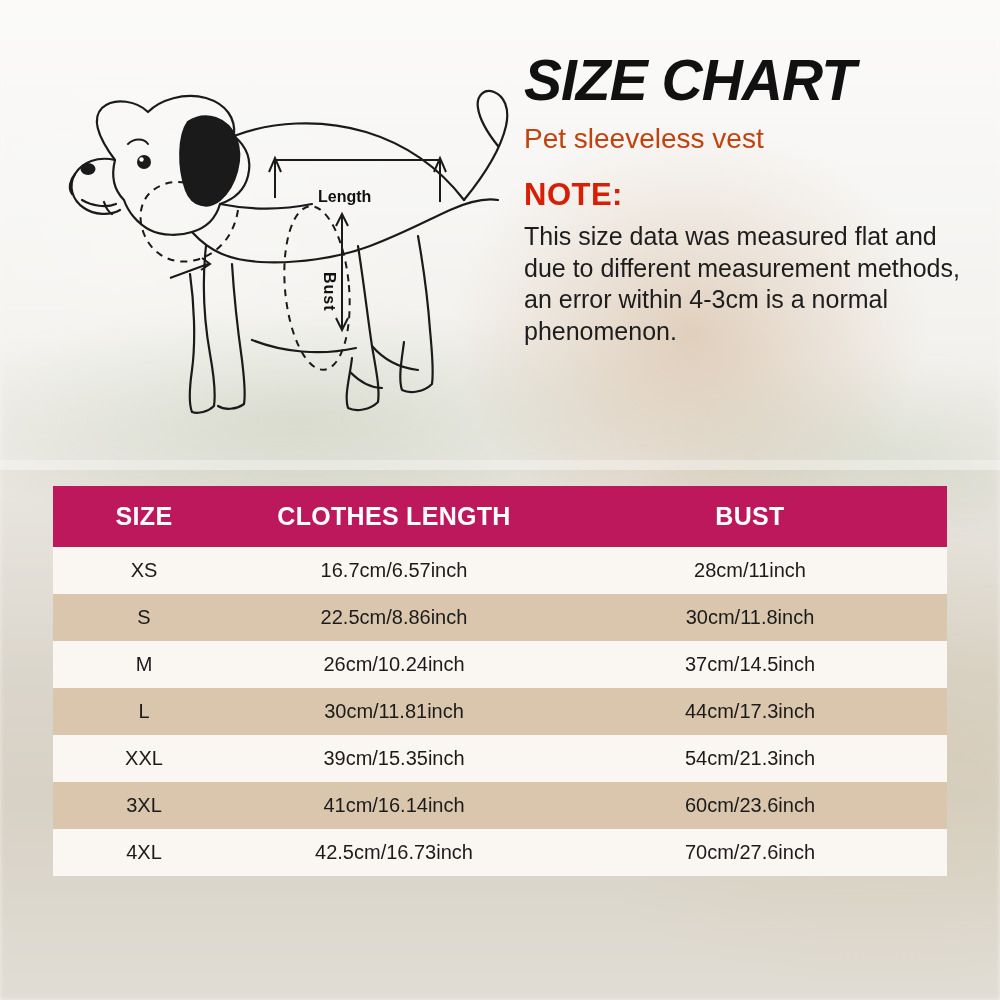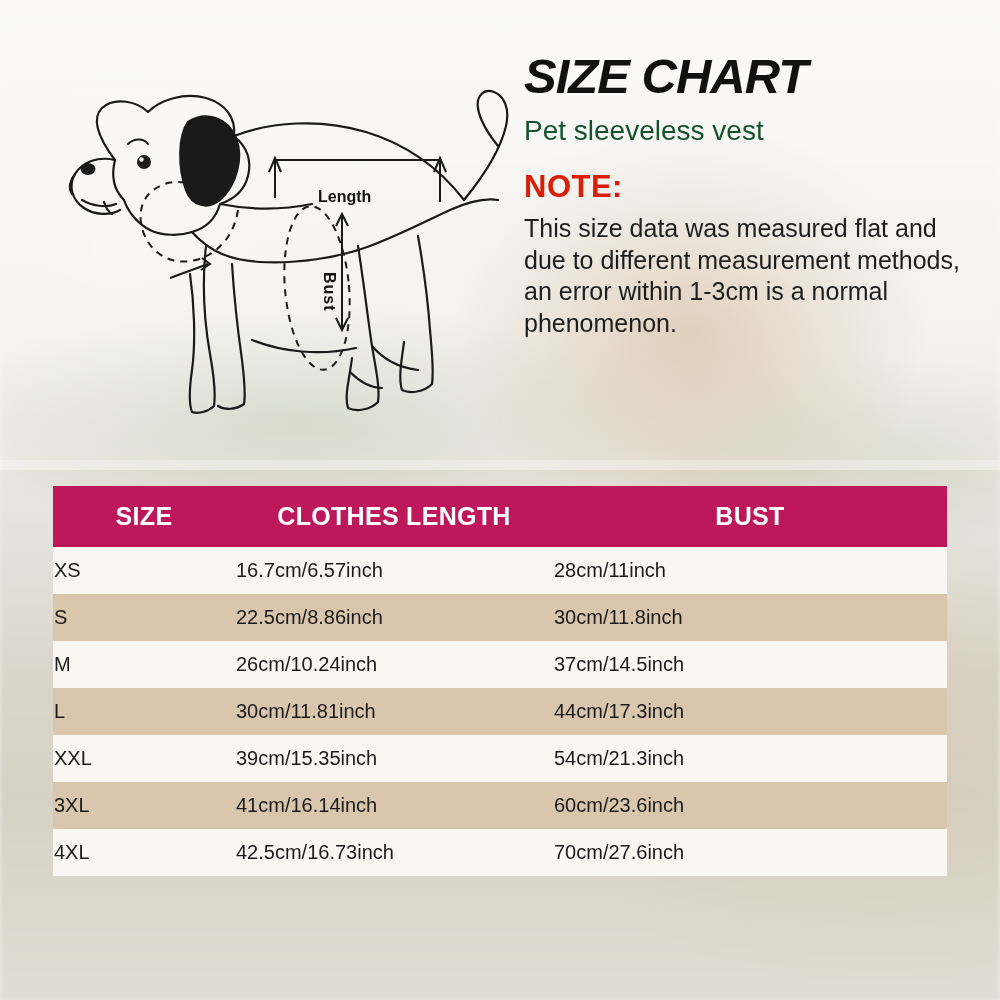--- a/index.html
+++ b/index.html
@@ -55,30 +55,30 @@
   .headline {
     position: absolute;
     left: 524px;
     top: 52px;
     width: 452px;
   }
   .title {
     font-family: "Liberation Sans", sans-serif;
     font-weight: bold;
     font-style: italic;
-    font-size: 49px;
+    font-size: 57px;
     letter-spacing: -1px;
     color: #111;
     line-height: 1.0;
     margin: 0;
     white-space: nowrap;
   }
   .subtitle {
     font-size: 28px;
-    color: #14532d;
+    color: #c2410c;
     margin: 14px 0 0 0;
     font-weight: normal;
   }
   .note-label {
     font-size: 31px;
     color: #d81f06;
     font-weight: bold;
     margin: 22px 0 1px 0;
     letter-spacing: 0.5px;
   }
@@ -130,21 +130,21 @@
     font-size: 25px;
     font-weight: bold;
     height: 59px;
     letter-spacing: 0.3px;
     border: 0;
   }
   tbody td {
     height: 45px;
     font-size: 20px;
     color: #1b1b1b;
-    text-align: left;
+    text-align: center;
     border: 0;
     margin-top: 44px;
   }
   tbody tr:nth-child(odd) td  { background: #faf7f3; }
   tbody tr:nth-child(even) td { background: #d9c6ad; }
   col.c-size   { width: 182px; }
   col.c-length { width: 318px; }
   col.c-bust   { width: 394px; }
 </style>
 </head>
@@ -241,21 +241,21 @@
     </svg>
 
     <div class="illus-label lbl-length">Length</div>
     <div class="illus-label lbl-bust">Bust</div>
   </div>
 
   <div class="headline">
     <h1 class="title">SIZE CHART</h1>
     <p class="subtitle">Pet sleeveless vest</p>
     <p class="note-label">NOTE:</p>
-    <p class="note-body">This size data was measured flat and due to different measurement methods, an error within 1-3cm is a normal phenomenon.</p>
+    <p class="note-body">This size data was measured flat and due to different measurement methods, an error within 4-3cm is a normal phenomenon.</p>
   </div>
 
   <div class="table-wrap">
     <table>
       <colgroup>
         <col class="c-size">
         <col class="c-length">
         <col class="c-bust">
       </colgroup>
       <thead>

